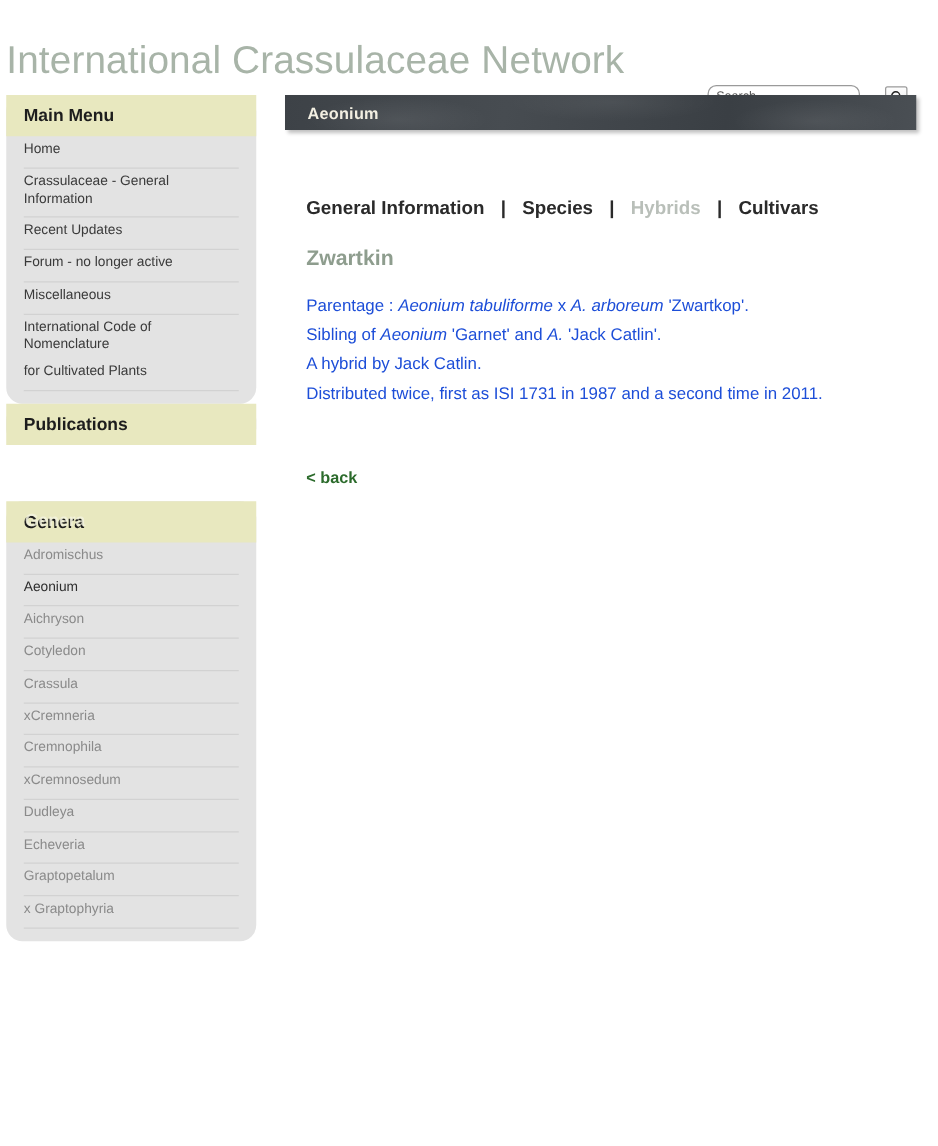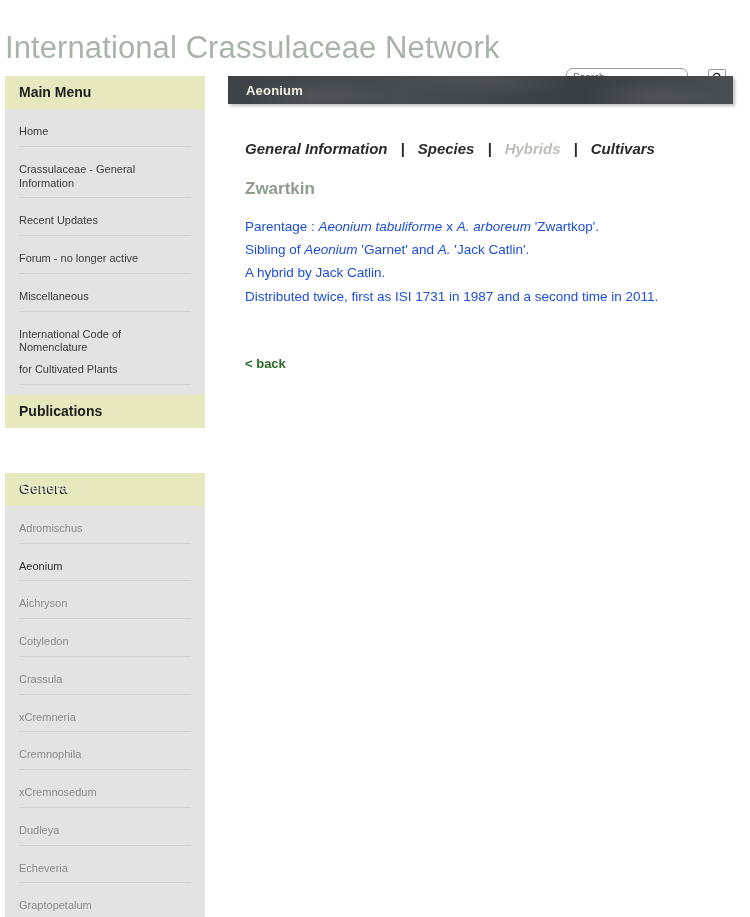--- a/index.html
+++ b/index.html
@@ -69,21 +69,21 @@
   
   .layout {
     position: relative;
   }
   .sidebar {
     position: absolute;
     left: 5px;
     top: 0;
     width: 200px;
   }
-  .panel { background: #e3e3e3; }
+  .panel { background: #e3e3e3; border-radius: 13px; }
   .panel-head {
     background: #e8e8bf;
     padding: 8px 14px 9px 14px;
     font-size: 14px;
     font-weight: bold;
     color: #1d1d1d;
     position: relative;
   }
   .panel-head .ghost {
     position: absolute;
@@ -91,21 +91,21 @@
     top: 7px;
     font-size: 14px;
     font-weight: bold;
     color: #f3f3df;
     opacity: .85;
   }
   .panel-body { padding: 0 0 10px 0; }
   .nav-item {
     display: block;
     margin: 0 14px;
-    padding: 16px 0 7px 0;
+    padding: 4px 0 7px 0;
     font-size: 11px;
     color: #3a3a3a;
     border-bottom: 1px solid #d2d2d2;
     text-decoration: none;
     cursor: pointer;
     line-height: 1.25;
   }
   .nav-item.no-rule { border-bottom: none; padding-bottom: 4px; }
   .nav-item.cont { padding-top: 4px; }
   .nav-item.muted { color: #8a8a8a; }
@@ -131,27 +131,26 @@
     box-shadow: 2px 2px 3px rgba(0,0,0,.25);
   }
   .banner-title {
     margin-left: 18px;
     font-size: 13px;
     font-weight: bold;
     color: #f2efe2;
     letter-spacing: .2px;
   }
   .tabs {
-    margin: 36px 0 0 17px;
+    margin: 54px 0 0 17px;
     font-size: 15px;
     font-weight: bold;
     color: #2a2a2a;
     display: flex;
     align-items: baseline;
-    font-style: italic;
   }
   .tab { cursor: pointer; text-decoration: none; color: #2a2a2a; white-space: nowrap; }
   .tab.current { color: #b9bfb9; }
   .tab-sep { color: #2a2a2a; padding: 0 13px; font-weight: bold; }
   .cultivar-name {
     margin: 22px 0 0 17px;
     font-size: 17px;
     font-weight: bold;
     color: #8e9d8e;
   }

